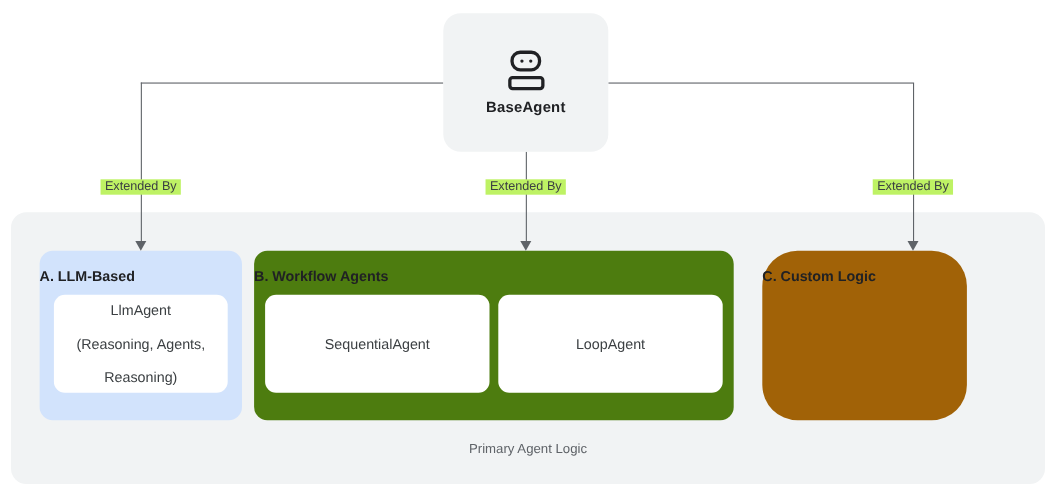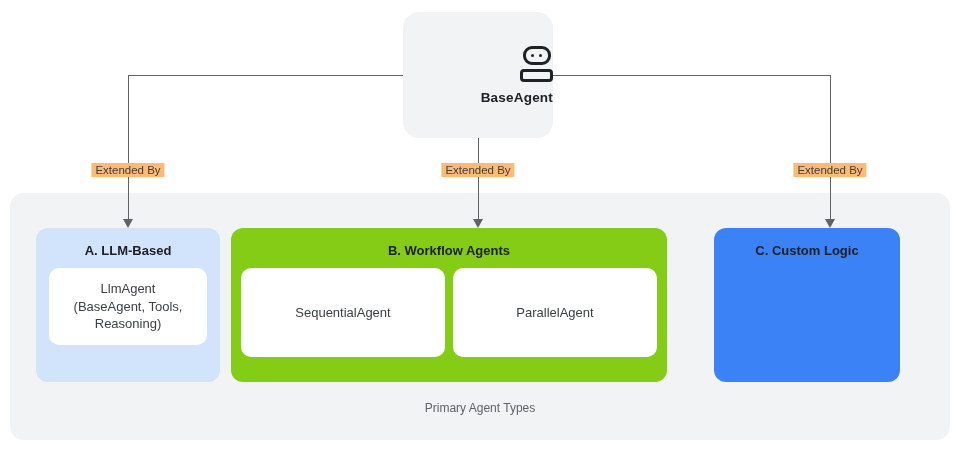--- a/index.html
+++ b/index.html
@@ -18,21 +18,21 @@
 
   
   .root-card {
     position: absolute;
     left: 403px; top: 12px;
     width: 150px; height: 126px;
     background: #f1f3f4;
     border-radius: 16px;
     display: flex;
     flex-direction: column;
-    align-items: flex-end;
+    align-items: center;
     justify-content: center;
     z-index: 2;
   }
   .robot-icon { display: flex; flex-direction: column; align-items: center; }
   .robot-head {
     width: 28px; height: 19px;
     border: 3px solid #202124;
     border-radius: 9px;
     display: flex;
     align-items: center;
@@ -62,21 +62,21 @@
     position: absolute;
     width: 0; height: 0;
     border-left: 5px solid transparent;
     border-right: 5px solid transparent;
     border-top: 9px solid #5f6368;
     z-index: 1;
   }
   .edge-label {
     position: absolute;
     transform: translateX(-50%);
-    background: #fdba74;
+    background: #bef264;
     padding: 1px 4px;
     font-size: 11.5px;
     color: #3c4043;
     white-space: nowrap;
     z-index: 3;
   }
 
   
   .container {
     position: absolute;
@@ -95,48 +95,48 @@
   }
 
   
   .group {
     position: absolute;
     top: 35px;
     height: 154px;
     border-radius: 12px;
   }
   .group-llm      { left: 26px;  width: 184px; background: #d2e3fc; }
-  .group-workflow { left: 221px; width: 436px; background: #84cc16; }
-  .group-custom   { left: 704px; width: 186px; background: #3b82f6; }
+  .group-workflow { left: 221px; width: 436px; background: #4d7c0f; }
+  .group-custom   { left: 683px; width: 186px; background: #a16207; border-radius: 32px; }
   .group-title {
     position: absolute;
     left: 0; right: 0;
     top: 15px;
-    text-align: center;
     font-size: 13px;
     font-weight: bold;
     color: #202124;
   }
   .node-card {
     background: #ffffff;
     border-radius: 10px;
     display: flex;
     flex-direction: column;
     align-items: center;
     justify-content: center;
     font-size: 13px;
     color: #3c4043;
     text-align: center;
     line-height: 1.35;
   }
   .single-card {
     position: absolute;
     left: 13px; right: 13px;
     top: 40px;
-    height: 77px;
+    height: 89px;
+    gap: 13px;
   }
   .card-row {
     position: absolute;
     left: 10px; right: 10px;
     top: 40px;
     height: 89px;
     display: flex;
     gap: 8px;
   }
   .card-row .node-card { flex: 1; height: 89px; }
@@ -170,37 +170,37 @@
     </div>
     <div class="root-label">BaseAgent</div>
   </div>
 
   <div class="container">
 
     <div class="group group-llm">
       <div class="group-title">A. LLM-Based</div>
       <div class="node-card single-card">
         <span class="node-line">LlmAgent</span>
-        <span class="node-line">(BaseAgent, Tools,</span>
+        <span class="node-line">(Reasoning, Agents,</span>
         <span class="node-line">Reasoning)</span>
       </div>
     </div>
 
     <div class="group group-workflow">
       <div class="group-title">B. Workflow Agents</div>
       <div class="card-row">
         <div class="node-card">
           <span class="node-line">SequentialAgent</span>
         </div>
         <div class="node-card">
-          <span class="node-line">ParallelAgent</span>
+          <span class="node-line">LoopAgent</span>
         </div>
       </div>
     </div>
 
     <div class="group group-custom">
       <div class="group-title">C. Custom Logic</div>
     </div>
 
-    <div class="container-caption">Primary Agent Types</div>
+    <div class="container-caption">Primary Agent Logic</div>
   </div>
 
 </div>
 
 </body></html>

